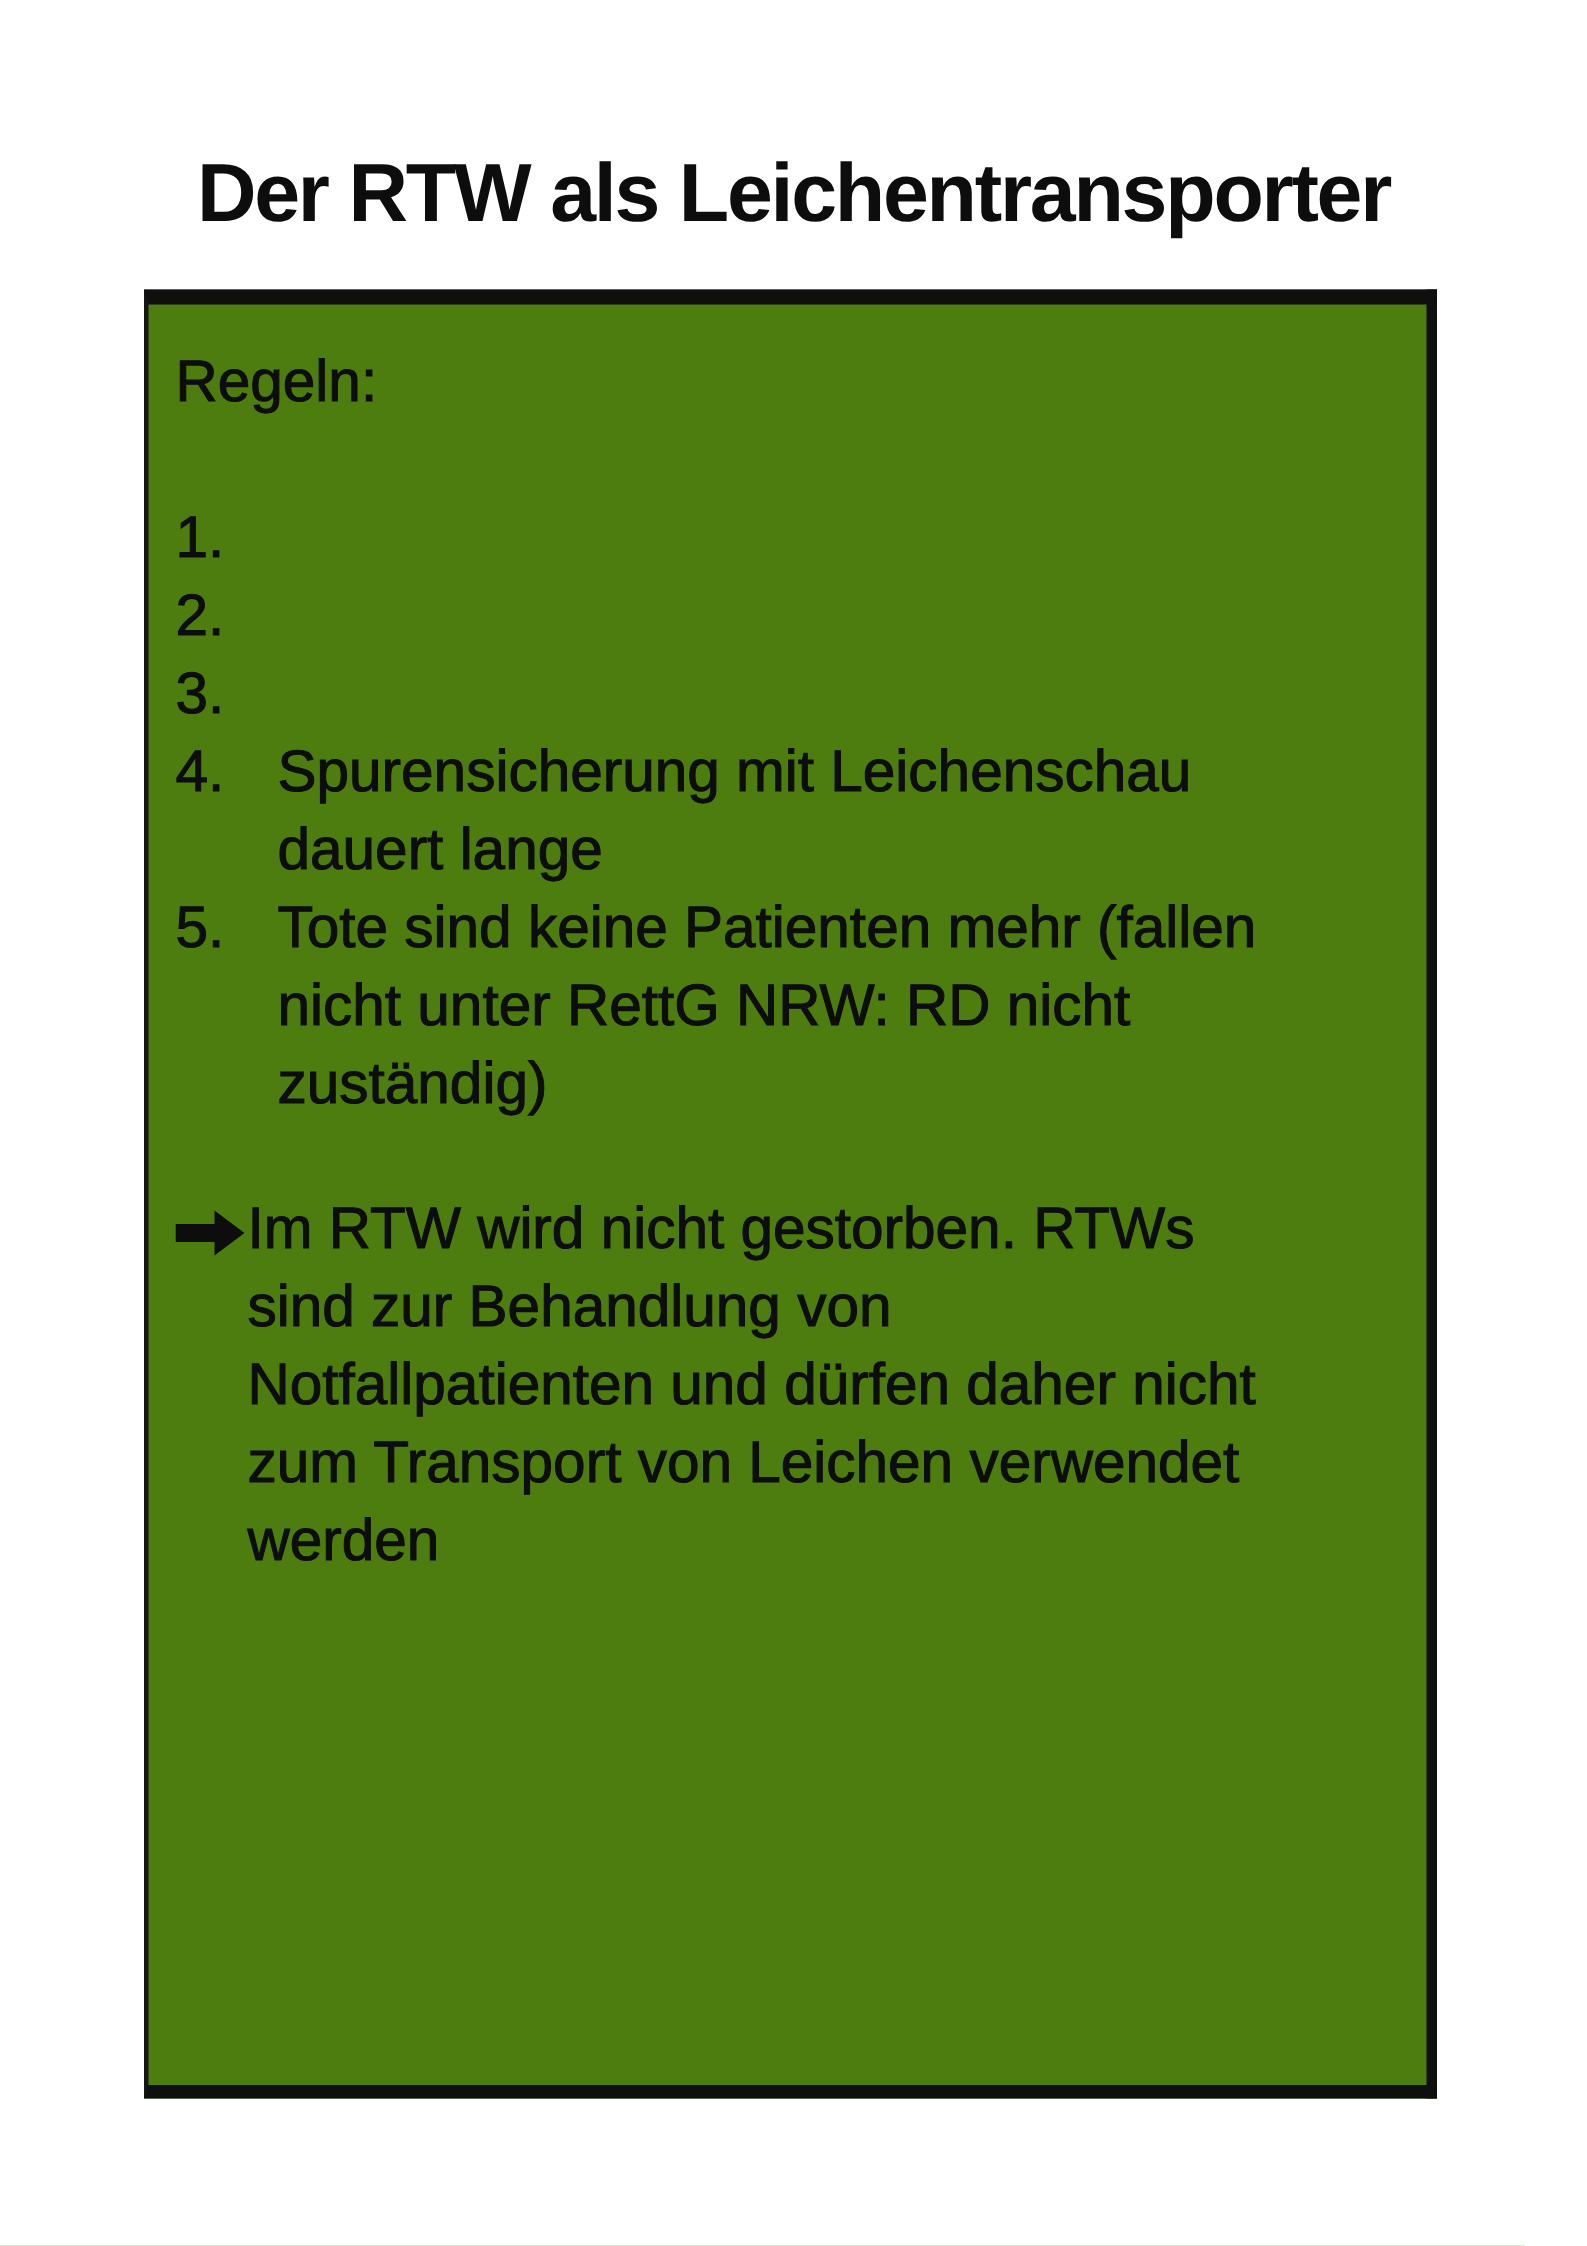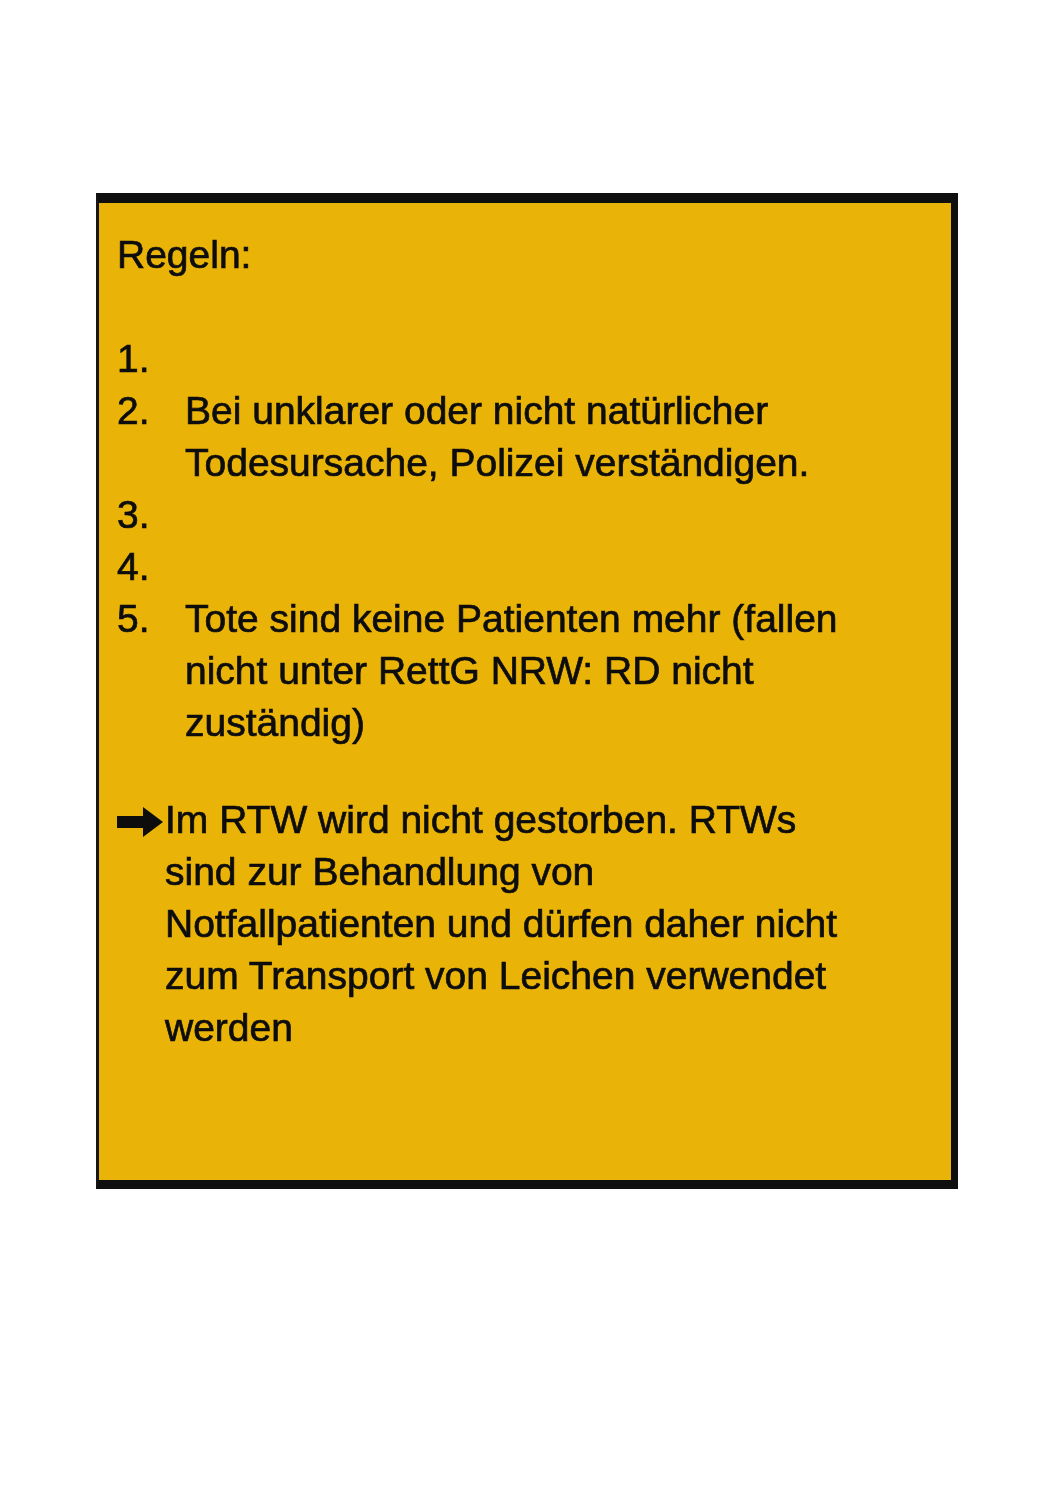--- a/index.html
+++ b/index.html
@@ -26,28 +26,28 @@
     line-height: 64px;
     font-weight: 700;
     letter-spacing: -1.5px;
     white-space: nowrap;
   }
   .rules-box {
     position: absolute;
     left: 96px;
     top: 193px;
     width: 862px;
-    height: 996px;
+    height: 1206px;
     box-sizing: border-box;
     border-top: 10px solid #0f0f0f;
     border-right: 7px solid #0f0f0f;
     border-bottom: 9px solid #0f0f0f;
     border-left: 3px solid #161616;
     padding: 26px 3px 0 18px;
-    background: #eab308;
+    background: #4d7c0f;
   }
   .body-text {
     font-size: 39px;
     line-height: 52px;
     font-weight: 400;
     -webkit-text-stroke: 0.7px #0d0d0d;
   }
   .box-heading {
     margin: 0 0 52px 0;
   }
@@ -79,43 +79,44 @@
   }
   .conclusion-text {
     white-space: pre-line;
   }
 </style>
 </head>
 <body>
 
 <div class="page">
 
+  <div class="title">Der RTW als Leichentransporter</div>
 
   <div class="rules-box">
 
     <div class="body-text box-heading">Regeln:</div>
 
     <div class="rules-list body-text">
 
       <div class="rule">
         <span class="rule-number">1.</span>
       </div>
 
       <div class="rule">
         <span class="rule-number">2.</span>
-        <span class="rule-text">Bei unklarer oder nicht natürlicher
-Todesursache, Polizei verständigen.</span>
       </div>
 
       <div class="rule">
         <span class="rule-number">3.</span>
       </div>
 
       <div class="rule">
         <span class="rule-number">4.</span>
+        <span class="rule-text">Spurensicherung mit Leichenschau
+dauert lange</span>
       </div>
 
       <div class="rule">
         <span class="rule-number">5.</span>
         <span class="rule-text">Tote sind keine Patienten mehr (fallen
 nicht unter RettG NRW: RD nicht
 zuständig)</span>
       </div>
 
     </div>

